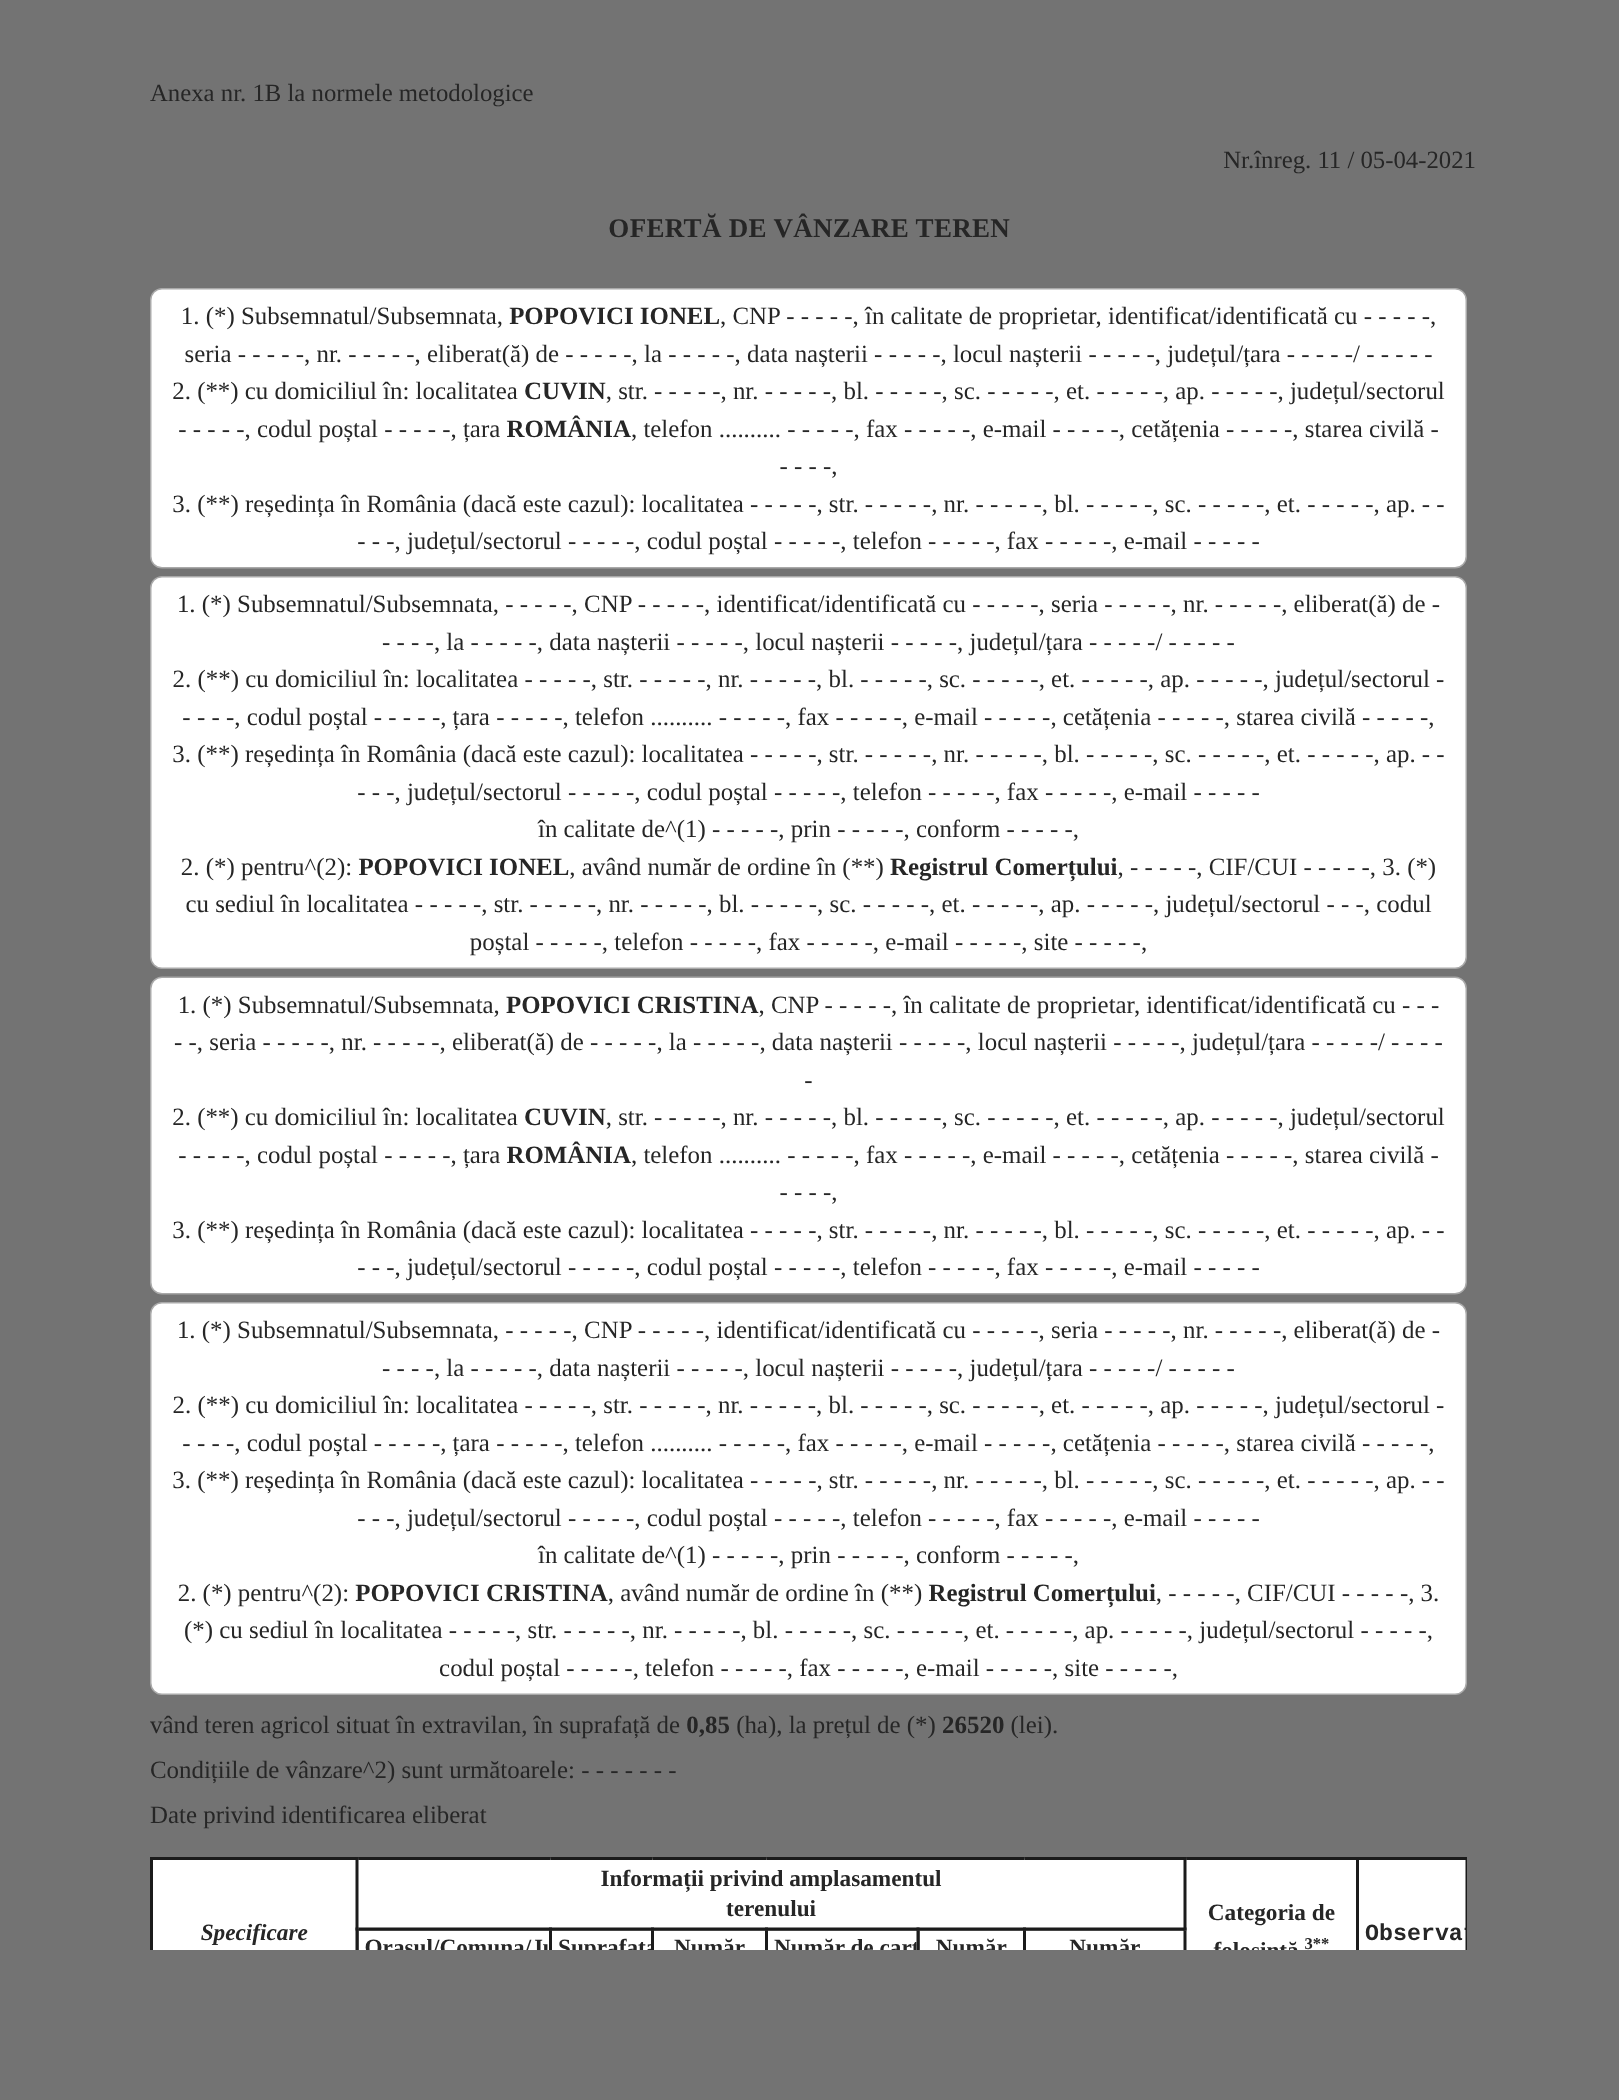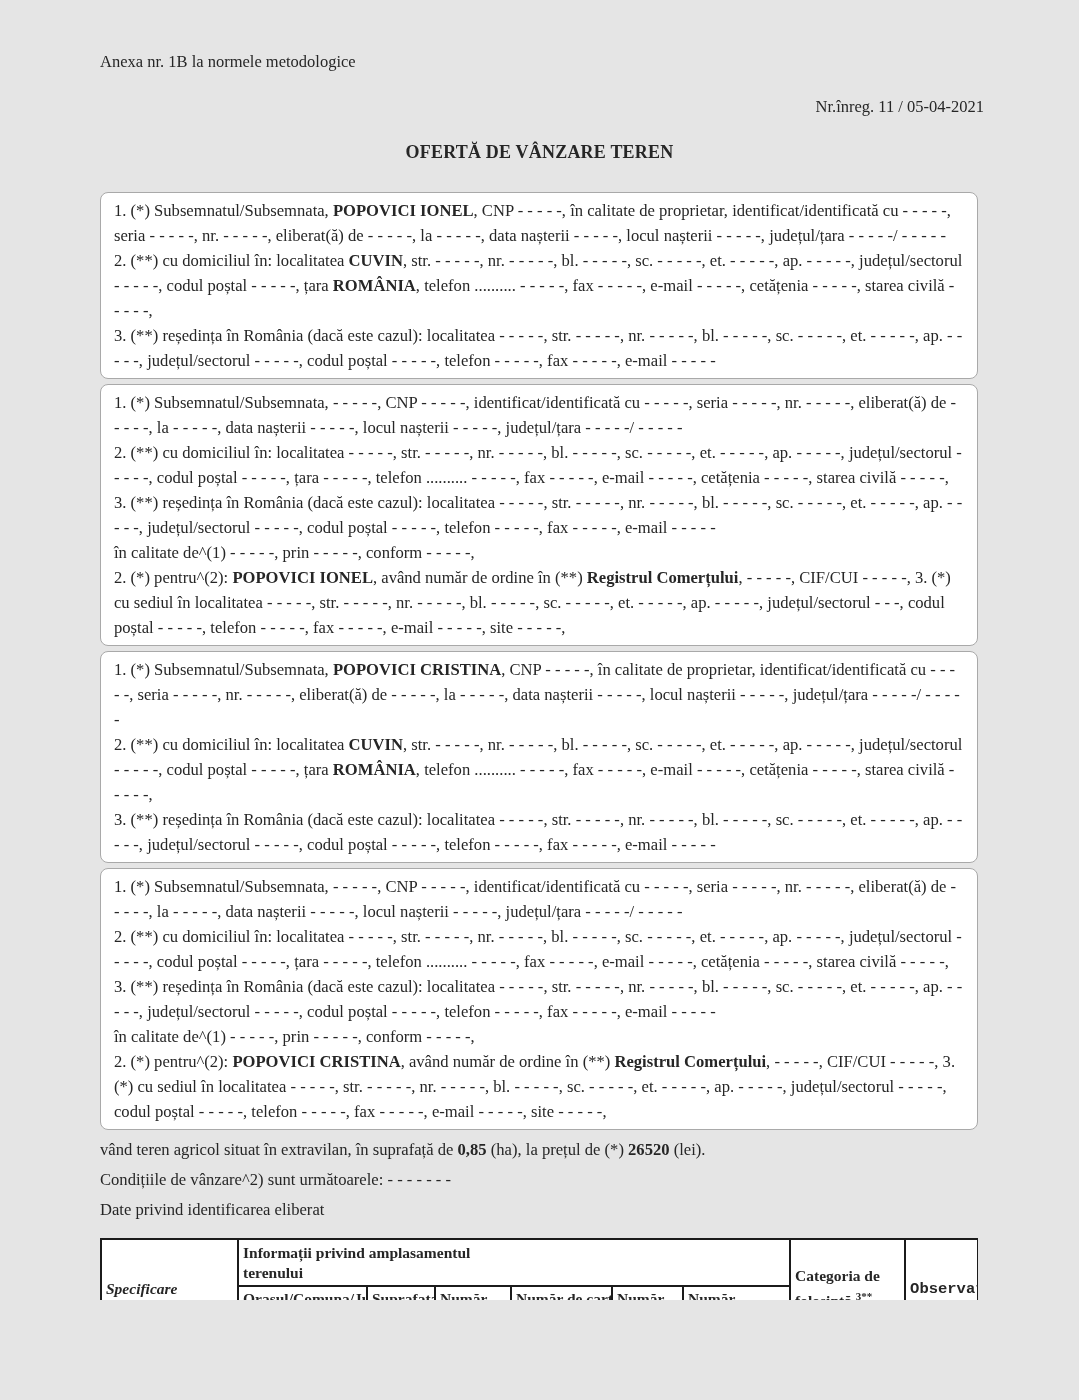--- a/index.html
+++ b/index.html
@@ -2,40 +2,40 @@
 <html><head>
 <meta charset="utf-8">
 <style>
   * { margin:0; padding:0; box-sizing:border-box; }
   html,body { background:#ffffff; }
   body {
     width:1079px; height:1400px; overflow:hidden;
     font-family:"Liberation Serif","DejaVu Serif",serif;
     color:#262626;
   }
-  .page { position:relative; width:1079px; height:1400px; background:#e5e5e5; }
+  .page { position:relative; width:1079px; height:1400px; background:#737373; }
   .annex { position:absolute; top:52px; left:100px; font-size:16.5px; }
   .reg { position:absolute; top:97px; right:95px; font-size:16.5px; }
   .doc-title {
     position:absolute; top:142px; left:0; width:100%;
     text-align:center; font-size:18px; font-weight:bold; letter-spacing:.2px;
   }
   .content { position:absolute; top:192px; left:100px; width:878px; }
   .box {
     border:1px solid #a9a9a9; border-radius:8px;
     padding:5px 13px; margin-bottom:5px; background:#fff;
   }
-  .box p { font-size:16.6px; line-height:25px; text-align:left; }
+  .box p { font-size:16.6px; line-height:25px; text-align:center; }
   .b { font-weight:bold; }
   .stmt { font-size:16.6px; line-height:30px; }
   .stmt-first { margin-top:3px; }
   .table-clip { margin-top:13px; height:62px; overflow:hidden; }
   table.land { border-collapse:collapse; width:877px; table-layout:fixed; }
   table.land td {
-    border:2px solid #1b1b1b; font-weight:bold; 
+    border:2px solid #1b1b1b; font-weight:bold; text-align:center;
     font-size:15.5px; line-height:20px; padding:2px 4px; background:#fff;
   }
   td.cell-spec { vertical-align:middle;font-style:italic; }
   td.cell-merged { height:47px; border-bottom:3px solid #1b1b1b; vertical-align:middle; }
   td.cell-cat { vertical-align:middle; line-height:19px; }
   td.cell-obs { vertical-align:middle;font-family:Liberation Mono, monospace; }
   td.cell-sub {
     height:52px; vertical-align:top; padding-top:4px;
     font-size:13.5px; white-space:nowrap; overflow:hidden;
     border-left-width:3px; border-right-width:3px;

